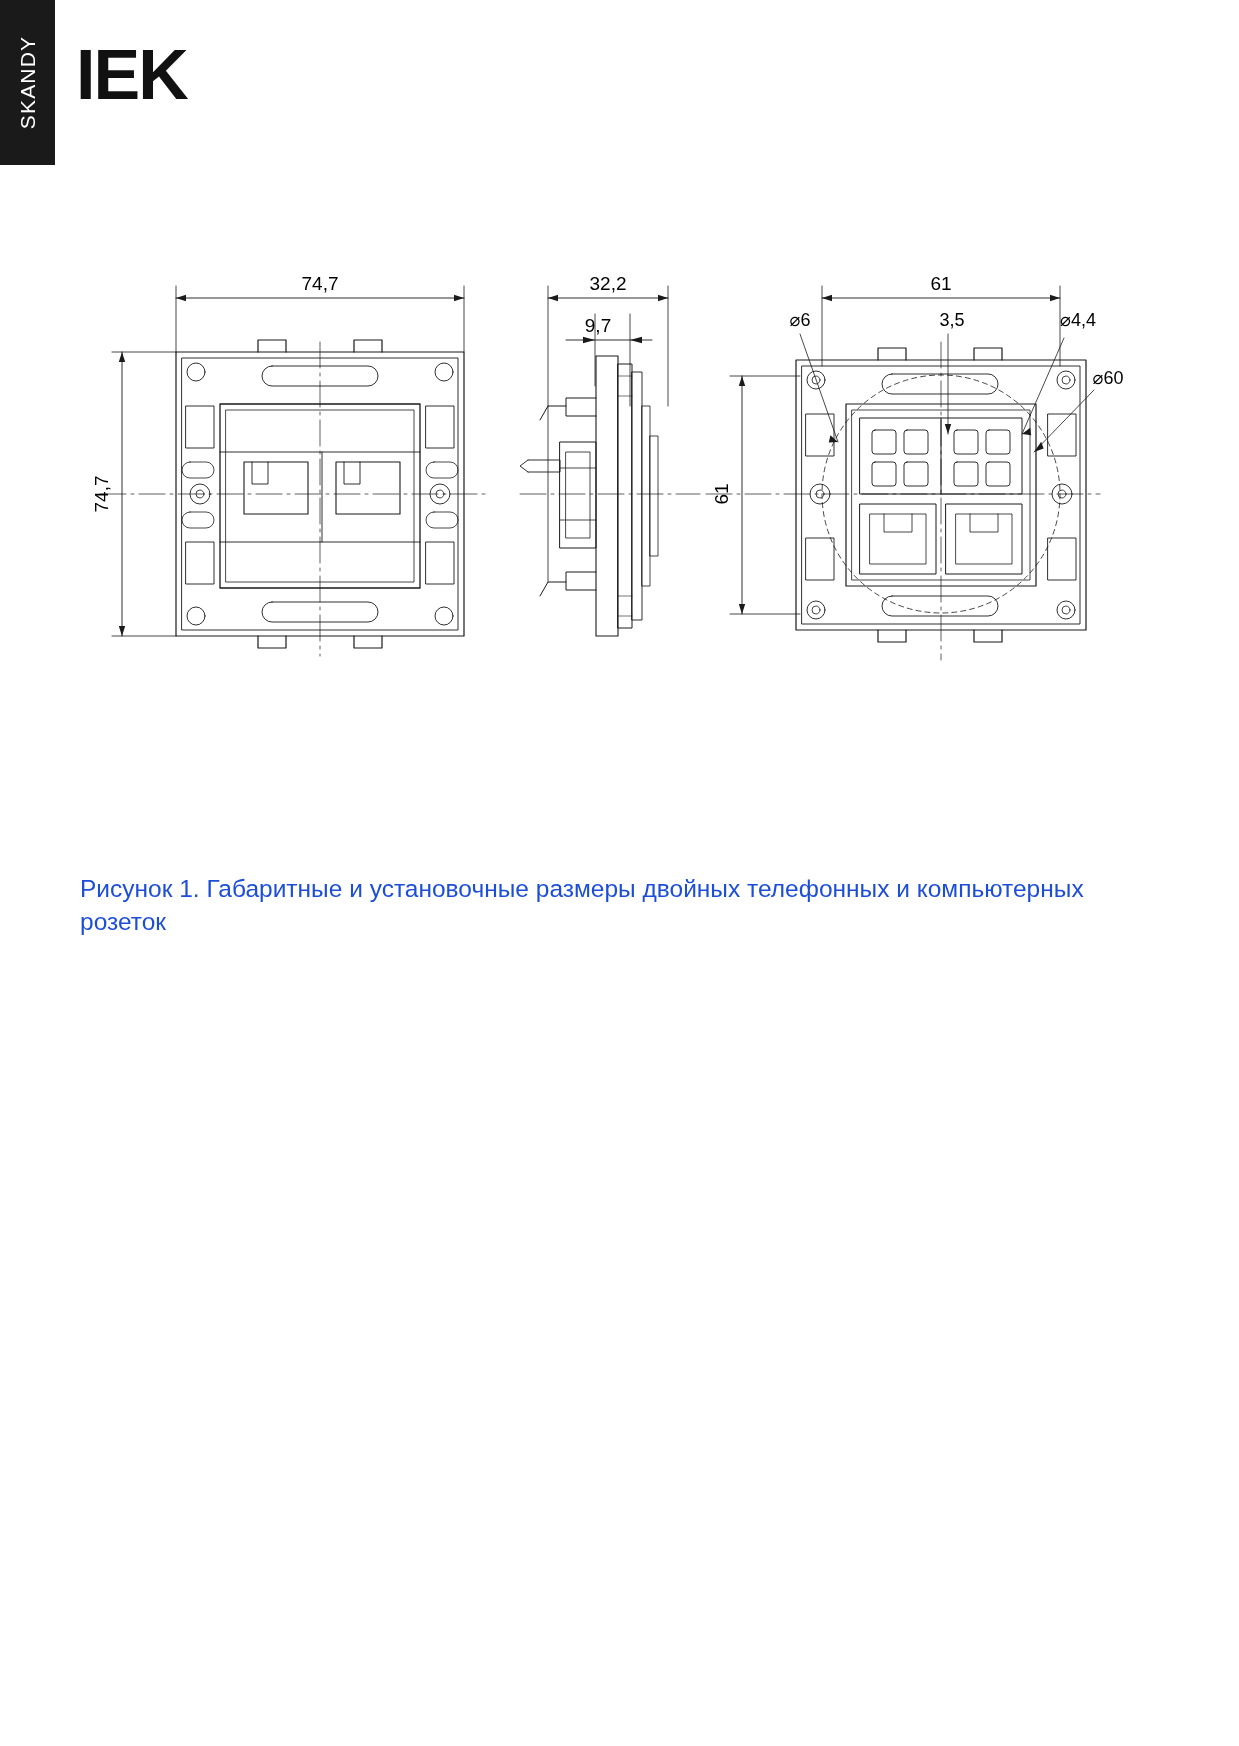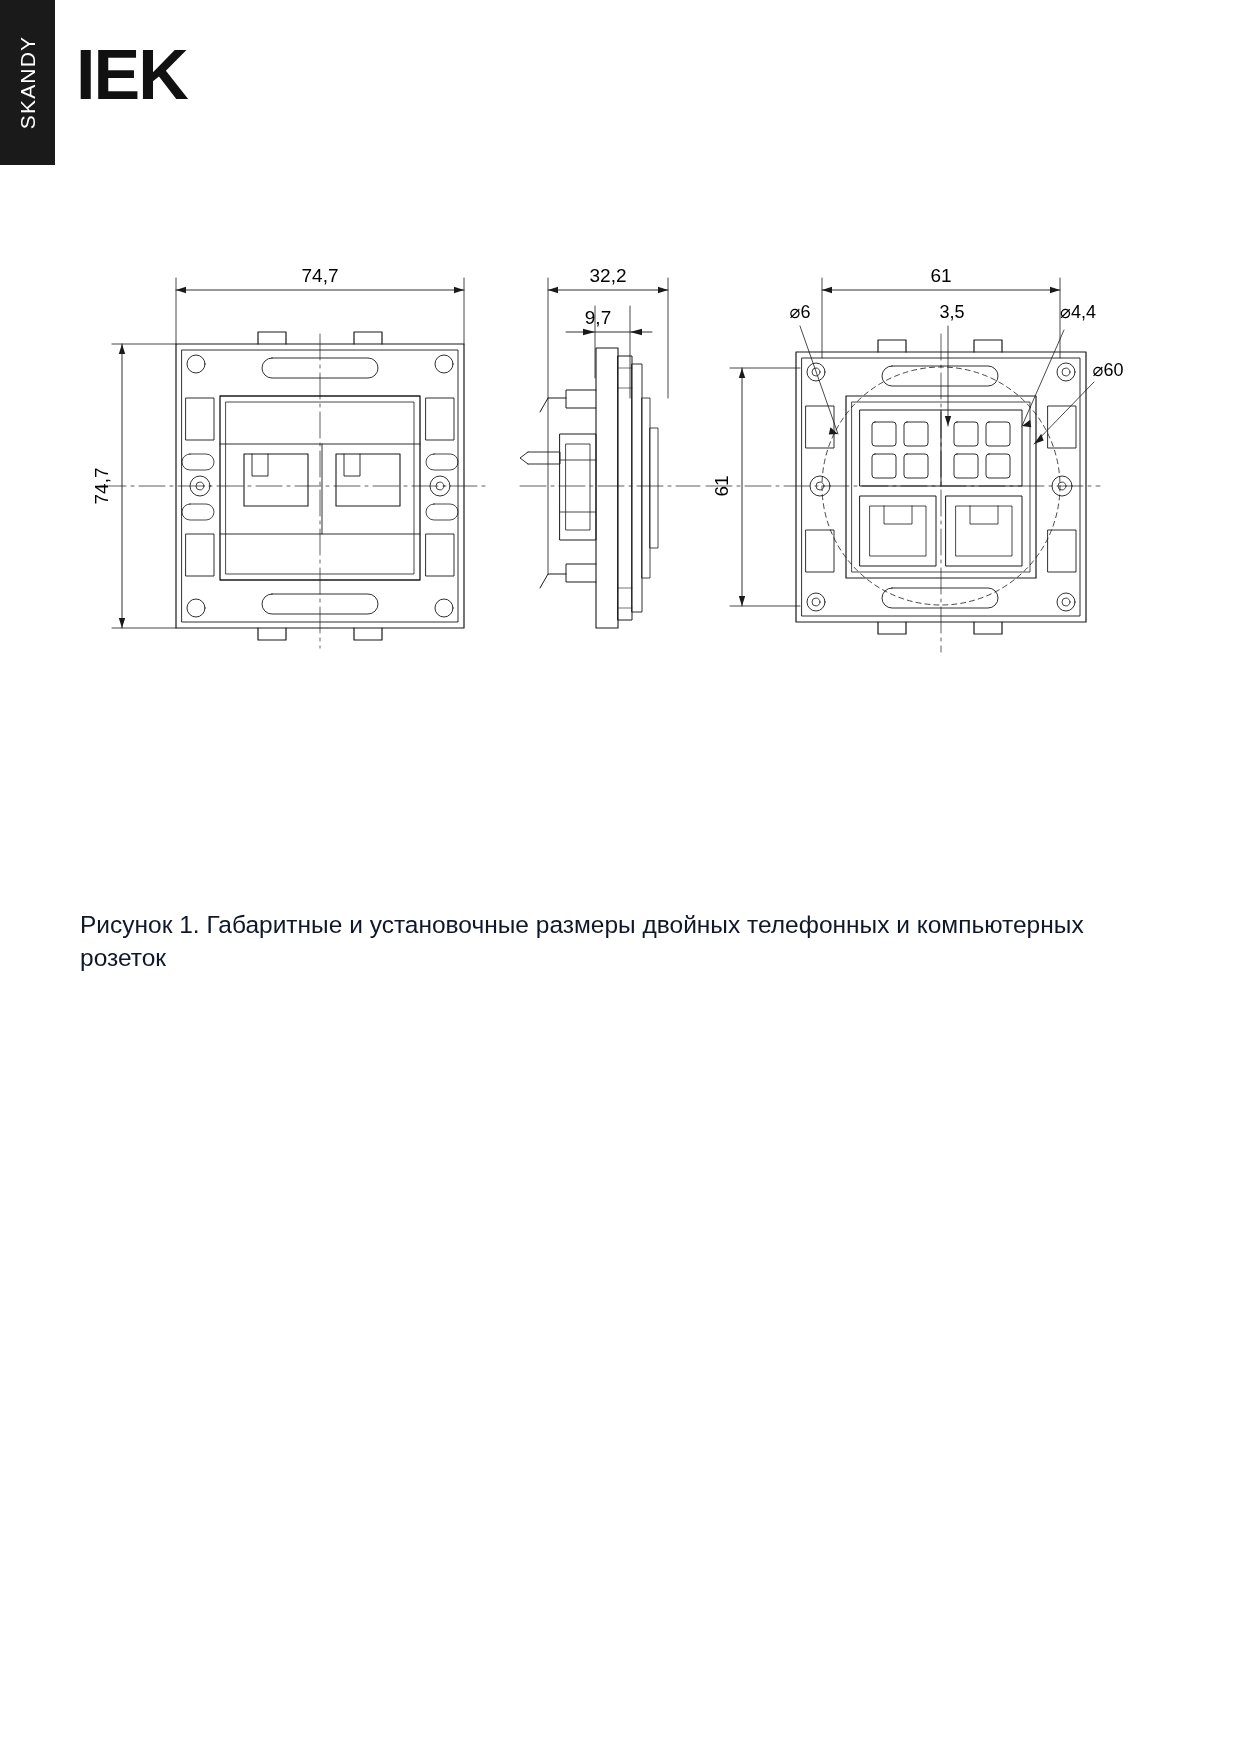--- a/index.html
+++ b/index.html
@@ -50,39 +50,38 @@
     letter-spacing: -2px;
     font-family: "Liberation Sans", sans-serif;
     color: #111111;
     line-height: 1;
   }
 
   
   .drawing-area {
     position: absolute;
     left: 0;
-    top: 248px;
+    top: 256px;
     width: 1239px;
     height: 420px;
   }
   .drawing-area svg {
     display: block;
   }
 
   
   .caption {
     position: absolute;
     left: 80px;
     top: 872px;
     width: 1010px;
     font-size: 24.5px;
     line-height: 1.35;
-    color: #0f172a;
-    font-family: "Liberation Sans", sans-serif;
-    margin-top: 36px;
+    color: #1d4ed8;
+    font-family: "Liberation Sans", sans-serif;
   }
 
   
   text {
     font-family: "Liberation Sans", sans-serif;
     fill: #000000;
   }
   .dimtext { font-size: 19px; }
   .dimtext-sm { font-size: 18px; }
 </style>

